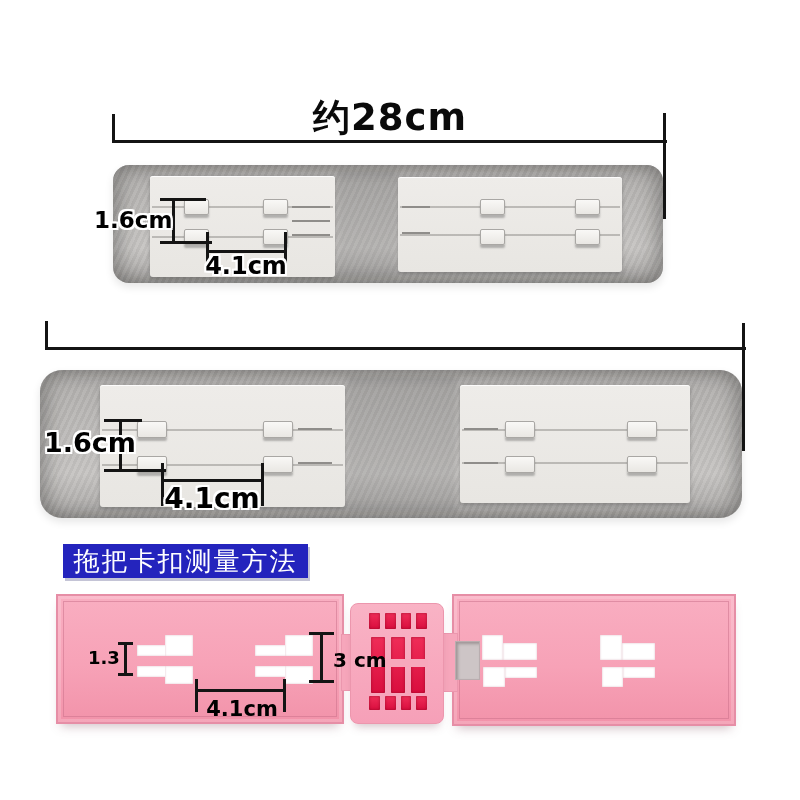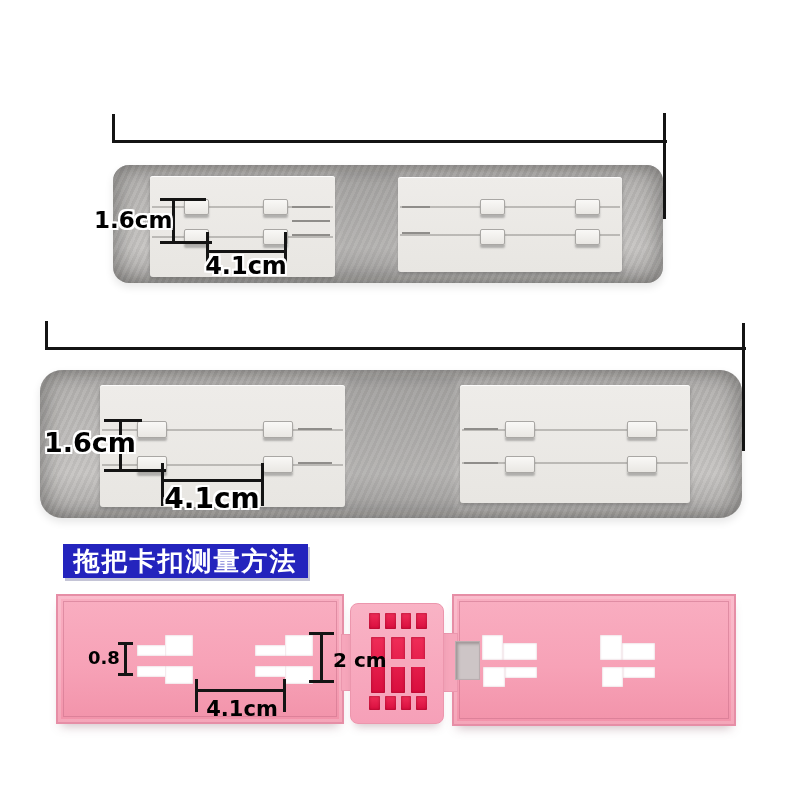--- a/index.html
+++ b/index.html
@@ -24,21 +24,21 @@
        background:linear-gradient(180deg,#eeece9 0%,#e8e6e2 100%);
        box-shadow:0 2px 4px rgba(60,60,60,.35),inset 0 1px 0 rgba(255,255,255,.85)}
   .groove{position:absolute;height:2px;background:rgba(130,128,125,.45)}
   .slotline{position:absolute;height:2px;background:#8f8d8a}
   .clip{position:absolute;width:23px;height:14px;border-radius:2px;
        background:linear-gradient(180deg,#f9f8f6,#e9e7e3);
        border:1px solid #a9a7a4;box-shadow:0 3px 2px rgba(70,70,70,.35)}
   .clip-lg{width:28px;height:15px}
   
   .banner{position:absolute;display:flex;align-items:center;justify-content:center;
-       background:var(--banner-blue,#2424bd);color:#fff;font-weight:700;font-size:26px;
+       background:var(--banner-blue,#2424bd);color:#fff;font-weight:400;font-size:26px;
        letter-spacing:2px;box-shadow:2px 3px 0 rgba(20,20,90,.25);white-space:nowrap}
   
   .panel{position:absolute;
        background:linear-gradient(180deg,#f9aec1 0%,var(--panel-pink,#f7a2b7) 55%,#f293aa 100%);
        border:2px solid #e68ea6;
        box-shadow:inset 0 0 0 3px rgba(255,255,255,.18),0 7px 10px -5px rgba(120,70,85,.35)}
   .panel::after{content:"";position:absolute;inset:5px;border:1px solid rgba(200,110,135,.5)}
   .cutw{position:absolute;background:#fff;box-shadow:inset 0 0 2px rgba(190,120,140,.55)}
   .hinge{position:absolute;border-radius:8px;
        background:linear-gradient(180deg,#f9b3c5,#f6a0b8);border:1px solid #ec96ad;
@@ -51,20 +51,21 @@
   .hband{position:absolute;background:#f7a8bc}
   .htab{position:absolute;background:#f6a6bb;border:1px solid #eb97ae}
   .grayslot{position:absolute;background:#cdc5c6;border:1px solid #b9adaf;
        box-shadow:inset 2px 2px 3px rgba(90,80,82,.4)}
 </style>
 </head>
 <body>
 
 <div id="stage">
 
+  <div class="label-lg" style="left:280px;top:99px;width:220px;font-size:37px">约28cm</div>
   <div class="dl" style="left:113px;top:140px;width:554px;height:3px"></div>
   <div class="dl" style="left:112px;top:114px;width:3px;height:29px"></div>
   <div class="dl" style="left:663px;top:113px;width:3px;height:106px"></div>
 
   <div class="pad" style="left:113px;top:165px;width:550px;height:118px"></div>
   <div class="padmid" style="left:338px;top:170px;width:58px;height:108px"></div>
   <div class="plate" style="left:150px;top:176px;width:185px;height:101px"></div>
   <div class="plate" style="left:398px;top:177px;width:224px;height:95px"></div>
 
   <div class="groove" style="left:152px;top:206px;width:181px"></div>
@@ -179,25 +180,25 @@
   <div class="cutw" style="left:483px;top:667px;width:22px;height:20px"></div>
   <div class="cutw" style="left:505px;top:667px;width:32px;height:11px"></div>
   <div class="cutw" style="left:600px;top:635px;width:22px;height:25px"></div>
   <div class="cutw" style="left:622px;top:643px;width:33px;height:17px"></div>
   <div class="cutw" style="left:602px;top:667px;width:21px;height:20px"></div>
   <div class="cutw" style="left:623px;top:667px;width:32px;height:11px"></div>
 
   <div class="dl" style="left:118px;top:642px;width:15px;height:3px"></div>
   <div class="dl" style="left:124px;top:642px;width:3px;height:34px"></div>
   <div class="dl" style="left:118px;top:673px;width:15px;height:3px"></div>
-  <div class="dim-label" style="left:88px;top:649px;font-size:18px">0.8</div>
+  <div class="dim-label" style="left:88px;top:649px;font-size:18px">1.3</div>
 
   <div class="dl" style="left:309px;top:632px;width:25px;height:3px"></div>
   <div class="dl" style="left:320px;top:632px;width:3px;height:51px"></div>
   <div class="dl" style="left:309px;top:680px;width:25px;height:3px"></div>
-  <div class="dim-label" style="left:333px;top:650px;font-size:20px">2 cm</div>
+  <div class="dim-label" style="left:333px;top:650px;font-size:20px">3 cm</div>
 
   <div class="dl" style="left:195px;top:679px;width:3px;height:33px"></div>
   <div class="dl" style="left:283px;top:679px;width:3px;height:33px"></div>
   <div class="dl" style="left:196px;top:689px;width:90px;height:3px"></div>
   <div class="dim-label" style="left:198px;top:698px;width:88px;text-align:center;font-size:21px">4.1cm</div>
 
 </div>
 
 </body></html>

